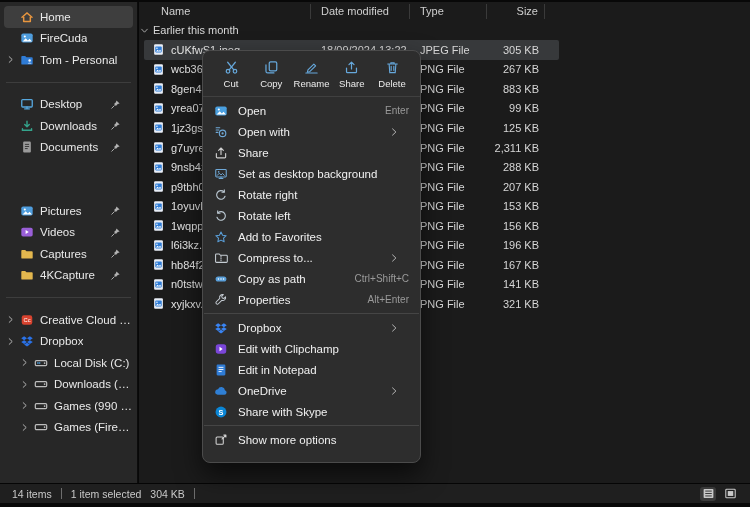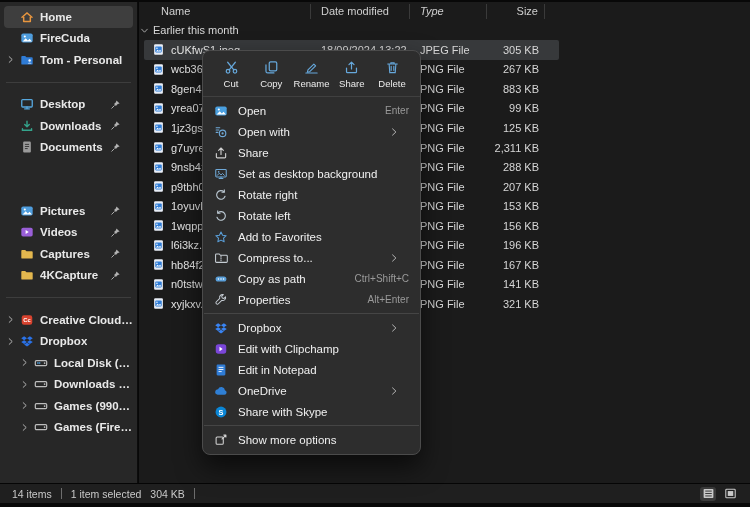--- a/index.html
+++ b/index.html
@@ -2,51 +2,51 @@
 <html><head>
 <meta charset="utf-8">
 <style>
   html,body{margin:0;padding:0;background:#050505;}
   .stage{position:relative;width:750px;height:507px;background:#080808;overflow:hidden;
          font-family:"Liberation Sans",sans-serif;-webkit-font-smoothing:antialiased;}
   
   .sidebar{position:absolute;left:0;top:2px;bottom:23px;width:138px;background:#272727;
            border-right:1px solid #0c0c0c;box-sizing:border-box;padding-top:4px;overflow:hidden;}
   .side-row{display:flex;align-items:center;height:21.5px;margin:0 4px;border-radius:4px;
-            color:#e9e9e9;font-size:11.5px;position:relative;box-sizing:border-box;cursor:default;white-space:nowrap;font-weight:bold;}
+            color:#e9e9e9;font-size:11.5px;position:relative;box-sizing:border-box;cursor:default;white-space:nowrap;}
   .side-row.selected{background:#3e3e3e;}
   .chev-slot{width:14px;height:12px;flex:none;display:flex;align-items:center;justify-content:center;}
   .side-row .icn{margin-right:6px;}
   .side-label{overflow:hidden;text-overflow:ellipsis;}
   .pin{position:absolute;right:6px;top:5px;}
   .side-sep{height:1px;background:#3d3d3d;margin:11px 6px;}
   
   .filepane{position:absolute;left:139px;top:2px;right:0;bottom:23px;background:#1b1b1b;}
   .colheaders{position:absolute;top:0;left:0;right:0;height:19px;display:flex;align-items:center;
               color:#cfcfcf;font-size:11px;}
   .hcell{box-sizing:border-box;height:15px;line-height:15px;border-right:1px solid #3a3a3a;}
   .hc-name{width:172px;padding-left:22px;}
   .hc-date{width:99px;padding-left:10px;}
-  .hc-type{width:77px;padding-left:10px;font-style:italic;}
+  .hc-type{width:77px;padding-left:10px;}
   .hc-size{width:58px;text-align:right;padding-right:6px;}
   .group-row{position:absolute;top:22px;left:1px;display:flex;align-items:center;gap:4px;
              color:#d8d8d8;font-size:11px;}
   .file-list{position:absolute;top:38px;left:0;right:0;}
   .file-row{display:flex;align-items:center;height:19.55px;margin-left:5px;width:415px;
             border-radius:2px;color:#e4e4e4;font-size:11px;box-sizing:border-box;}
   .file-row.selected{background:#37393b;}
   .fc-name{width:167px;display:flex;align-items:center;gap:6px;padding-left:8px;box-sizing:border-box;
            white-space:nowrap;overflow:hidden;}
   .fc-date{width:99px;padding-left:10px;box-sizing:border-box;color:#d6d6d6;}
   .fc-type{width:77px;padding-left:10px;box-sizing:border-box;color:#d6d6d6;}
   .fc-size{width:58px;text-align:right;padding-right:6px;box-sizing:border-box;color:#d6d6d6;}
   
   .context-menu{position:absolute;left:202px;top:50px;width:219px;background:#2d2d2d;
                 border:1px solid #4b4b4b;border-radius:8px;box-shadow:0 12px 26px rgba(0,0,0,.6);
-                z-index:10;box-sizing:border-box;padding-bottom:4px;}
+                z-index:10;box-sizing:border-box;padding-bottom:12px;}
   .quick{display:flex;justify-content:space-between;padding:7px 8px 5px;border-bottom:1px solid #404040;}
   .quick-item{display:flex;flex-direction:column;align-items:center;gap:3px;width:40px;
               color:#ececec;font-size:9.5px;cursor:default;border-radius:4px;padding:2px 0;}
   .menu-items{padding-top:3px;}
   .menu-item{display:flex;align-items:center;height:21px;padding:0 11px;color:#f0f0f0;
              font-size:11.5px;cursor:default;white-space:nowrap;}
   .menu-item .icn{margin-right:10px;}
   .mi-shortcut{margin-left:auto;color:#9a9a9a;font-size:10px;}
   .mi-sub{margin-left:auto;display:flex;align-items:center;}
   .menu-sep{height:1px;background:#454545;margin:3px 1px;}

